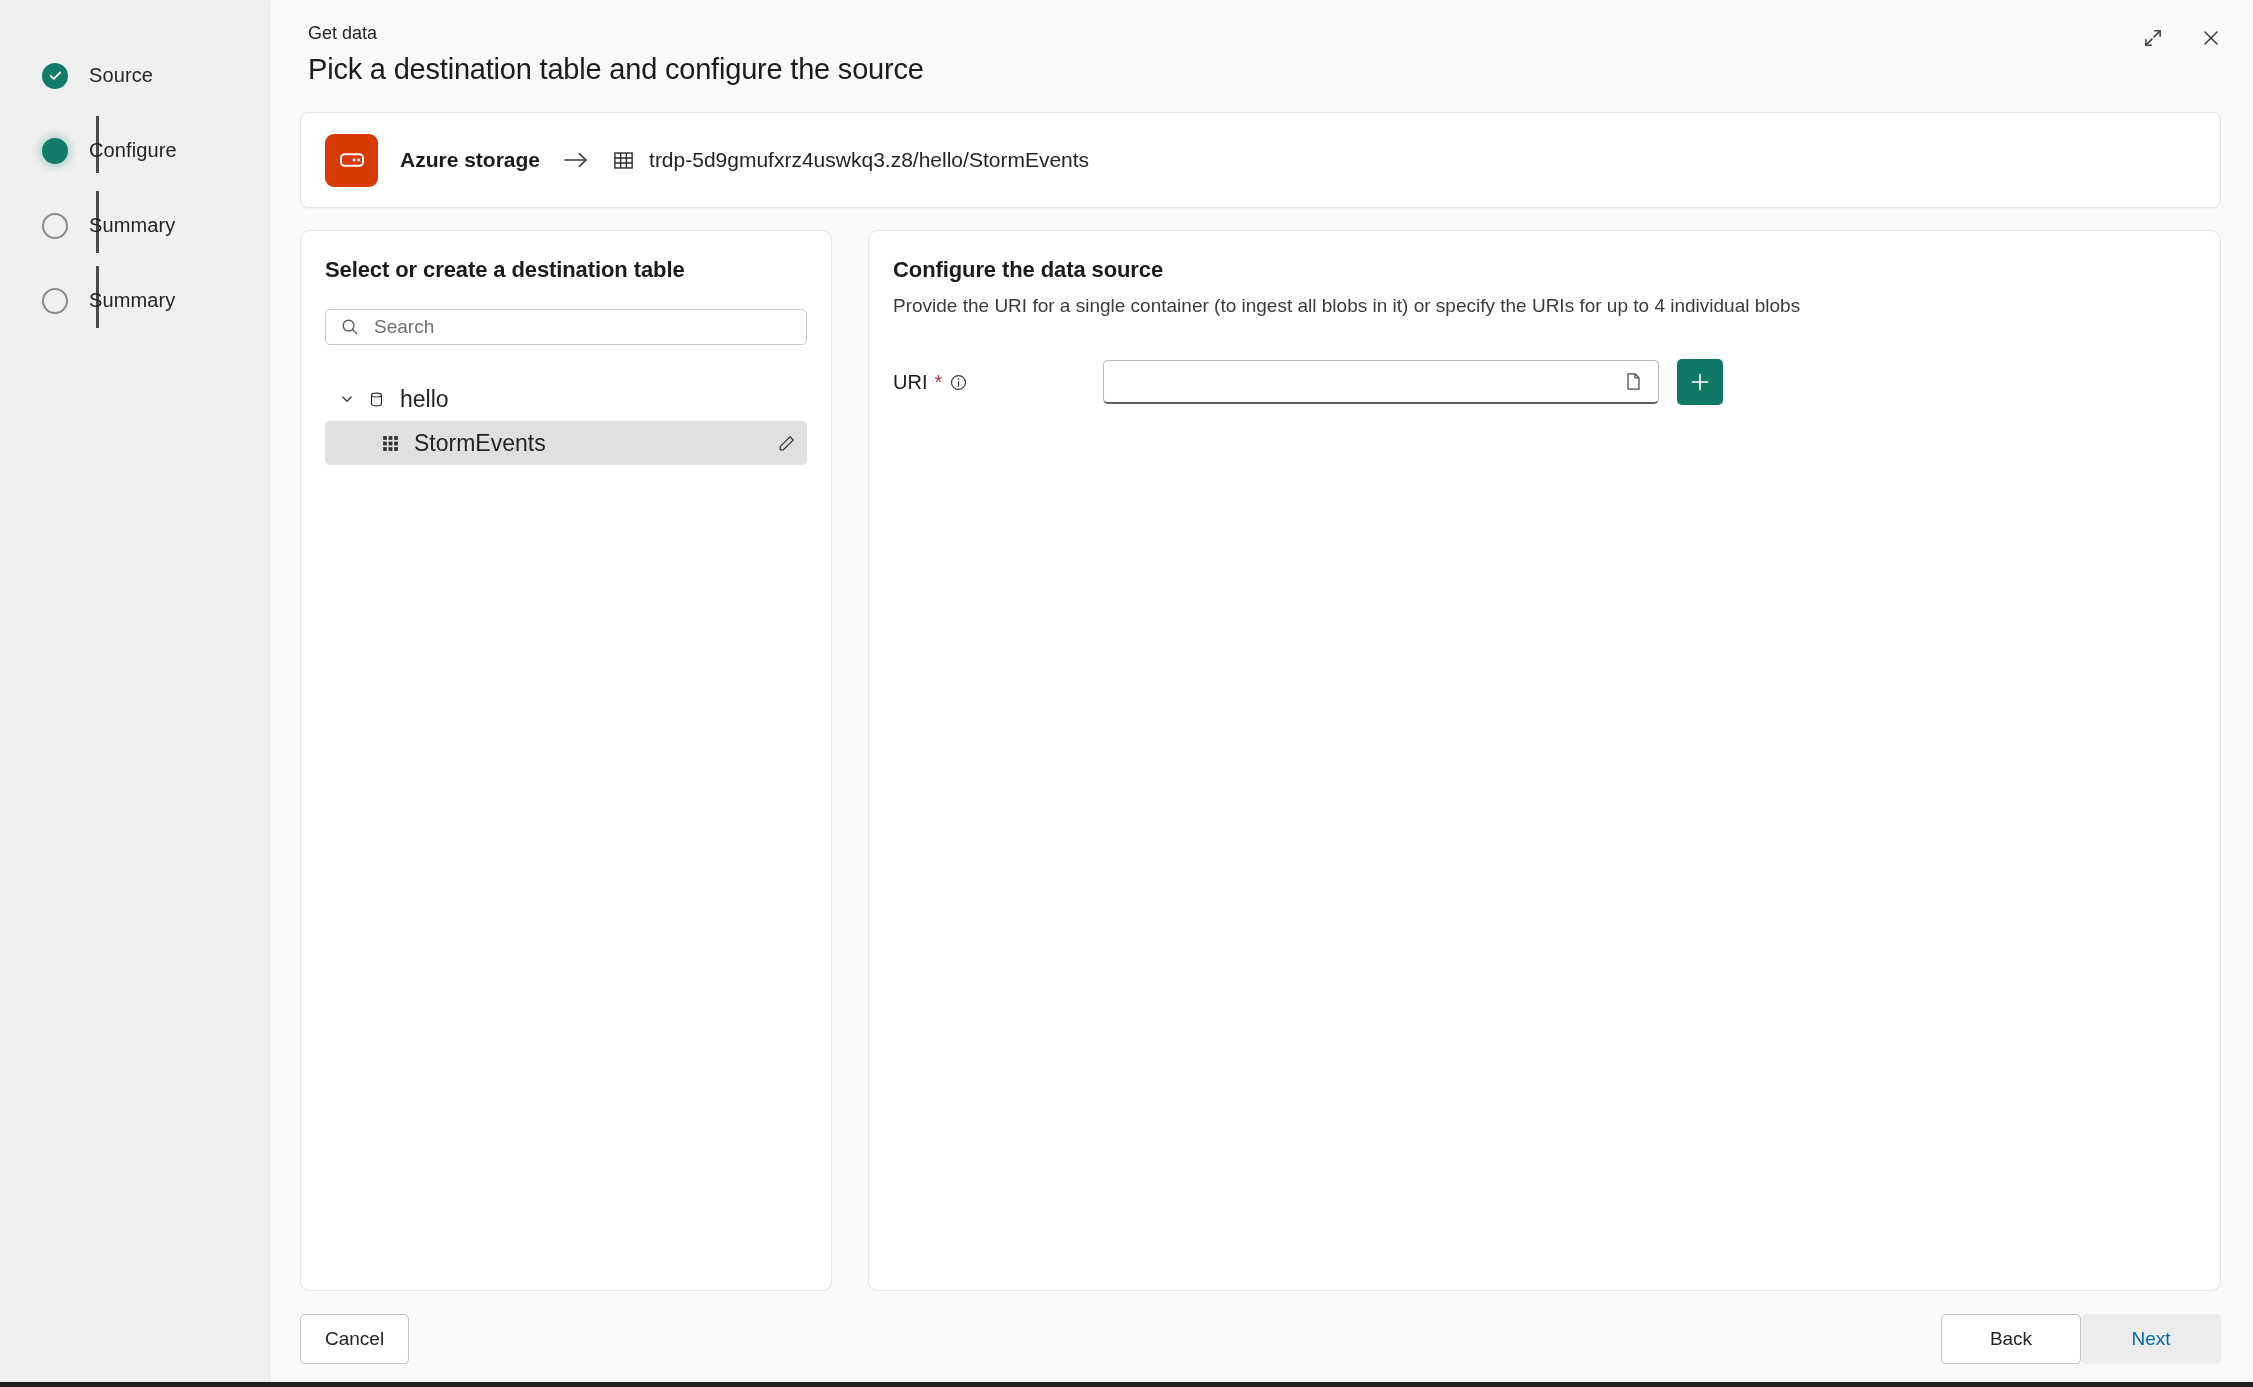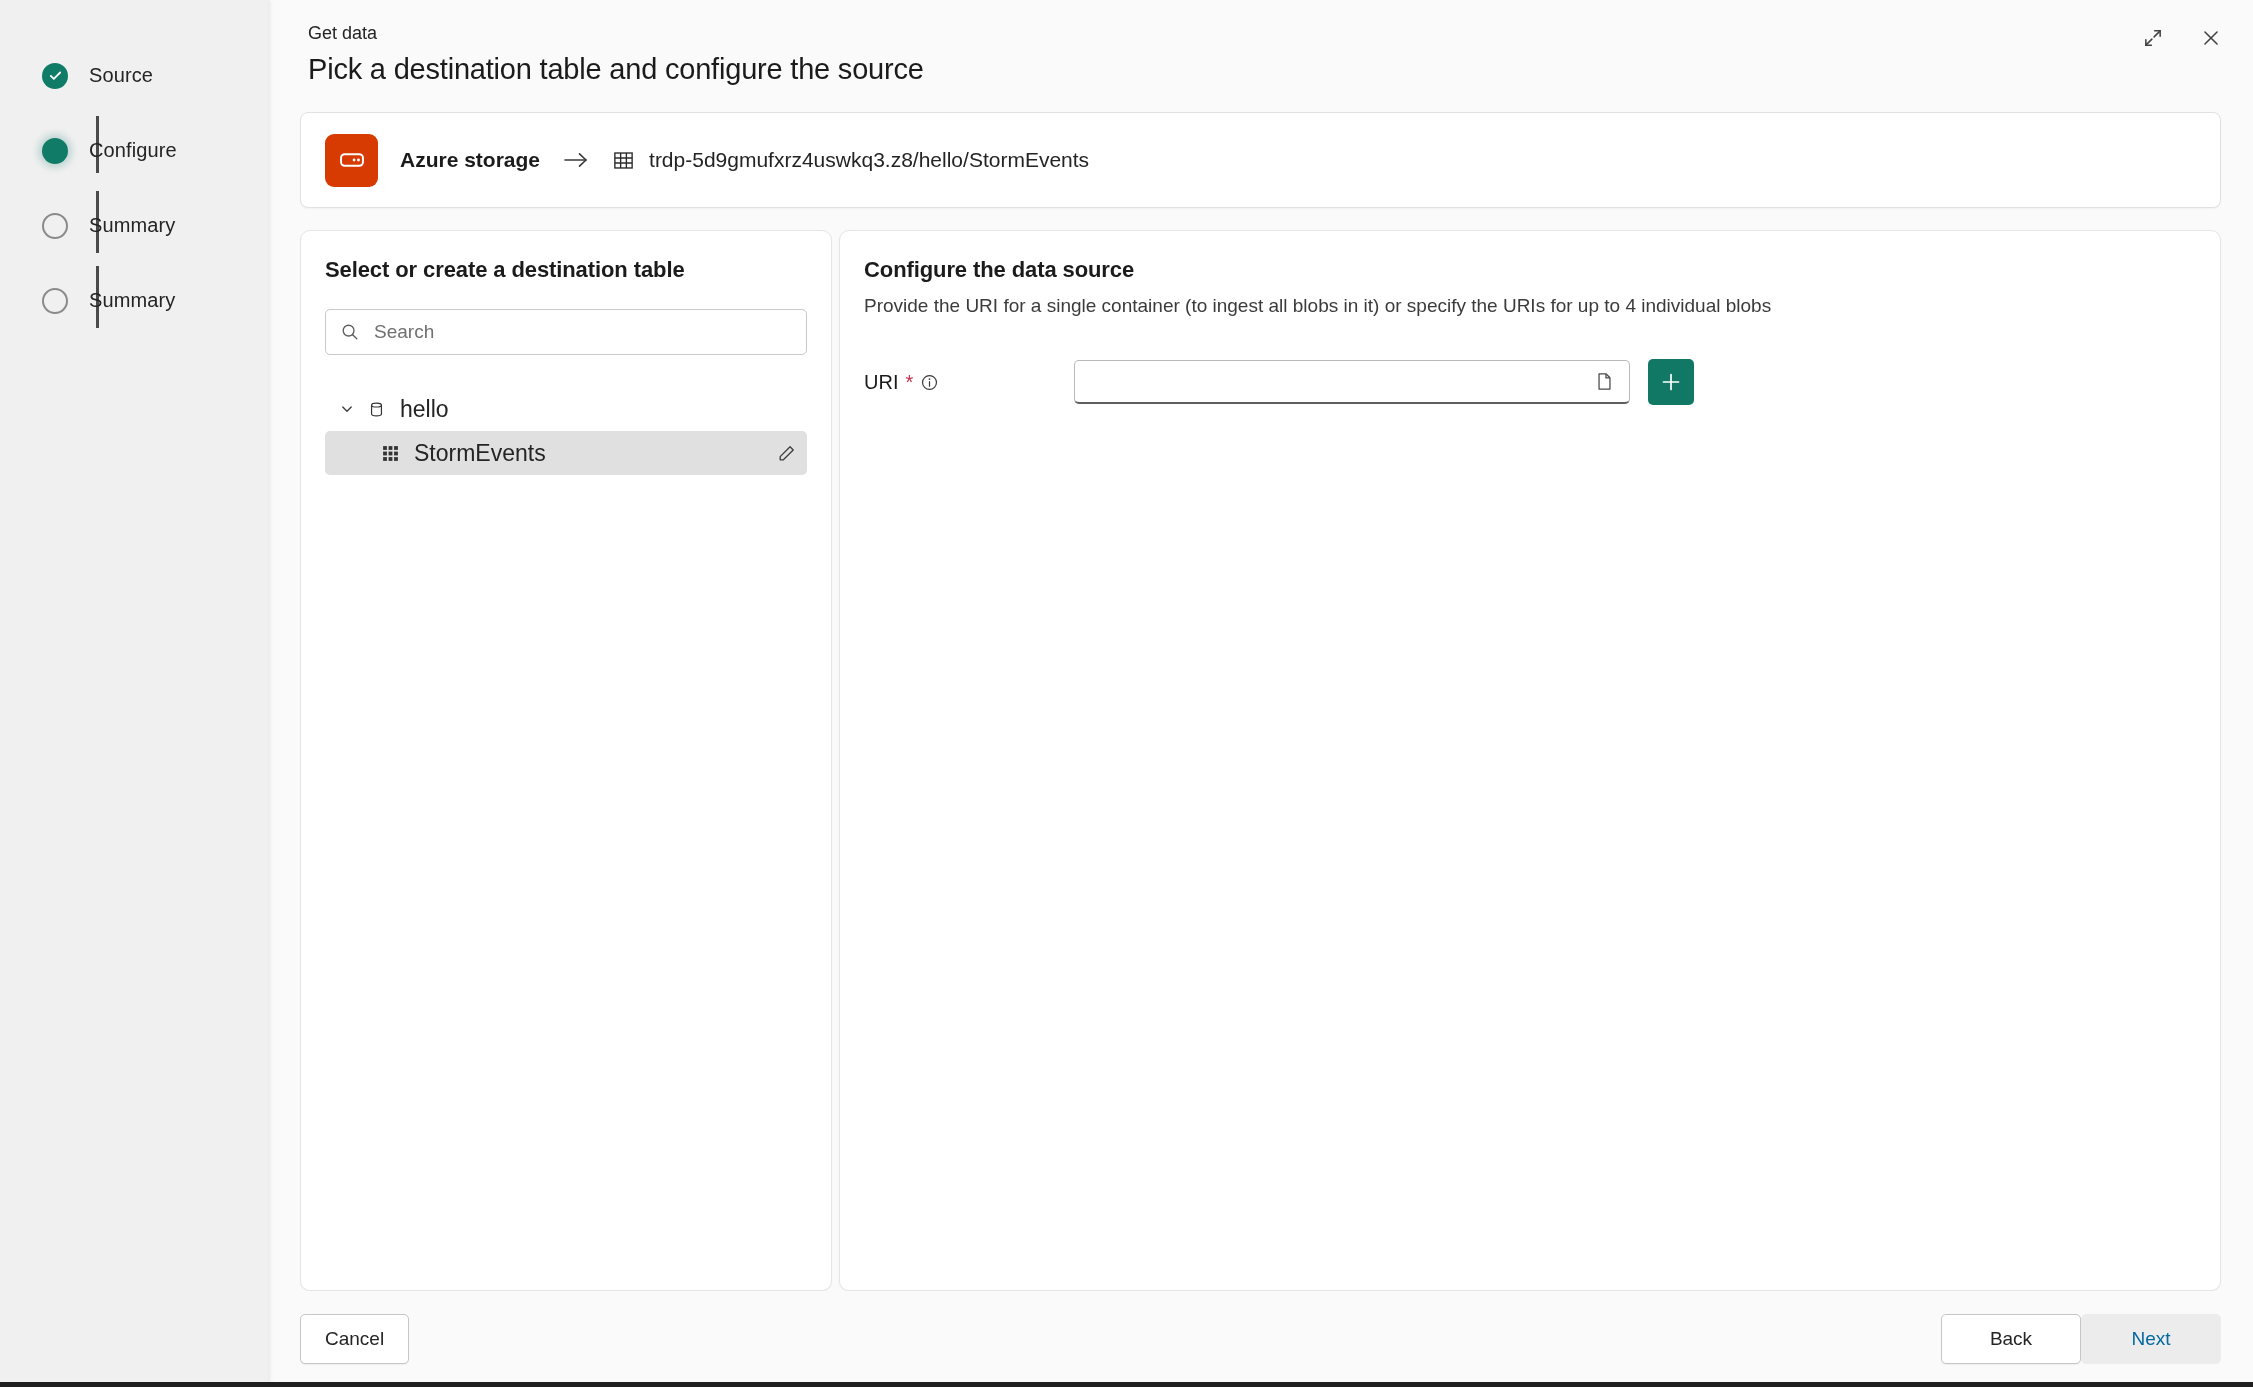--- a/index.html
+++ b/index.html
@@ -167,21 +167,21 @@
     align-items: center;
     gap: 14px;
     font-size: 21px;
     color: #242424;
     white-space: nowrap;
   }
 
   
   .panels {
     display: flex;
-    gap: 7px;
+    gap: 36px;
     margin: 22px 32px 0 32px;
     flex: 1 1 auto;
     min-height: 0;
   }
   .panel {
     background: #ffffff;
     border: 1px solid #e5e5e5;
     border-radius: 10px;
     box-shadow: 0 1px 2px rgba(0,0,0,0.04);
     padding: 26px 24px;
@@ -199,21 +199,21 @@
   .panel-sub {
     font-size: 19px;
     color: #3b3b3b;
     margin-top: 10px;
     line-height: 1.35;
   }
 
   
   .search-box {
     margin-top: 26px;
-    height: 46px;
+    height: 36px;
     border: 1px solid #c9c9c9;
     border-radius: 5px;
     display: flex;
     align-items: center;
     padding: 0 14px;
     background: #ffffff;
   }
   .search-box svg { flex: 0 0 auto; color: #5d5d5d; }
   .search-input {
     border: none;

